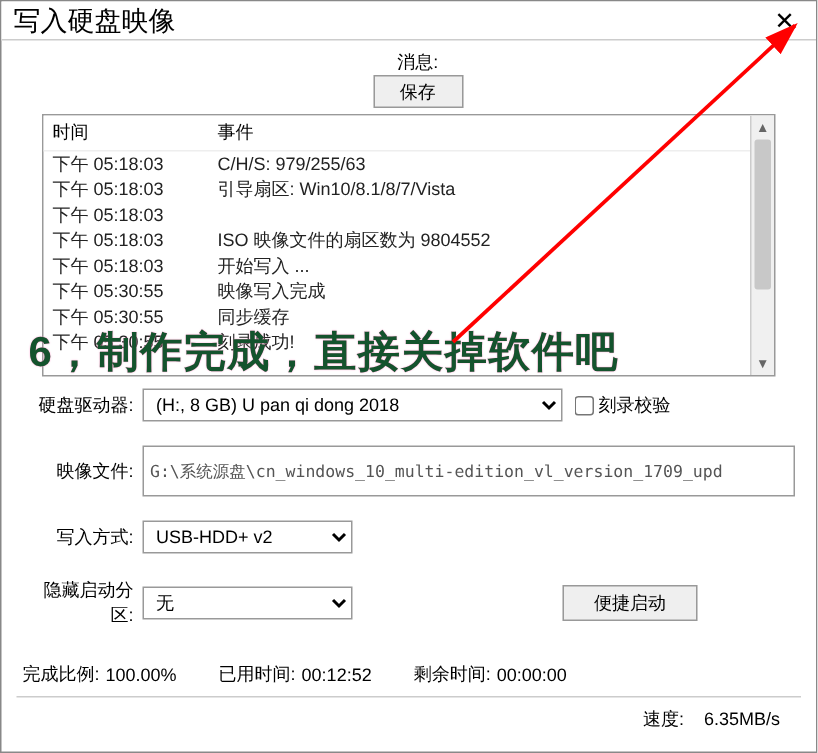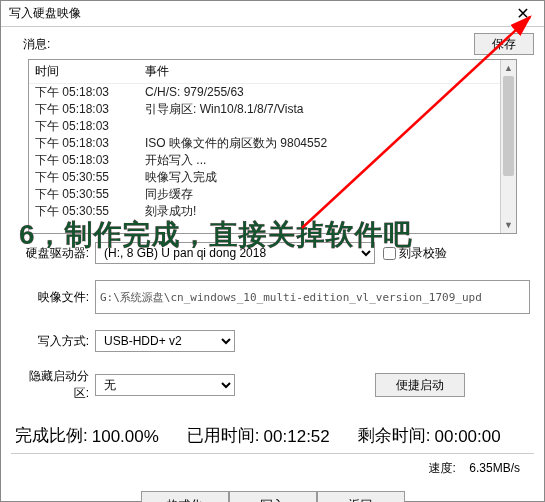--- a/index.html
+++ b/index.html
@@ -1,24 +1,24 @@
 <!DOCTYPE html>
 <html><head>
 <meta charset="utf-8">
 <style>
 * { box-sizing: border-box; margin: 0; padding: 0; font-family: "Microsoft YaHei", SimSun, sans-serif; }
 body { background: #f0f0f0; width: 545px; height: 502px; overflow: hidden; position: relative; }
 
 .window { background: #fff; border: 1px solid #888; width: 545px; height: 502px; position: relative; }
 
 .titlebar { height: 26px; background: #fff; display: flex; align-items: center; border-bottom: 1px solid #ccc; }
-.titlebar .title { padding-left: 8px; font-size: 12px; flex: 1; }
+.titlebar .title { padding-left: 8px; font-size: 18px; flex: 1; }
 .titlebar .close { width: 42px; height: 24px; display: flex; align-items: center; justify-content: center; font-size: 16px; cursor: pointer; }
 
-.msg-row { display: flex; align-items: center; padding: 6px 10px 4px 22px; }
+.msg-row { display: flex; align-items: center; padding: 6px 10px 4px 22px; flex-direction: column; }
 .msg-label { font-size: 12px; flex: 1; }
 .save-btn { width: 60px; height: 22px; font-size: 12px; border: 1px solid #999; background: #efefef; cursor: pointer; }
 
 .log { margin: 0 27px; border: 1px solid #999; height: 175px; background: #fff; position: relative; overflow: hidden; }
 .log-header { display: flex; font-size: 12px; padding: 3px 6px; background: #fff; border-bottom: 1px solid #eee; }
 .log-header .col1 { width: 110px; }
 .log-rows { font-size: 12px; padding: 0 6px 2px 6px; color: #222; line-height: 17px; }
 .log-row { display: flex; white-space: nowrap; }
 .log-row .col1 { width: 110px; }
 .log .scrollbar { position: absolute; right: 0; top: 0; bottom: 0; width: 16px; background: #f0f0f0; border-left: 1px solid #ccc; }
@@ -36,21 +36,21 @@
 .form-label { width: 80px; text-align: right; padding-right: 6px; }
 .select, .text-input { height: 22px; font-size: 12px; border: 1px solid #999; background: #fff; padding: 0 4px; }
 .drive-select { width: 280px; }
 .chk-wrap { display: flex; align-items: center; margin-left: 8px; }
 .chk-wrap input { margin-right: 3px; }
 .image-input { flex: 1; height: 22px; font-size: 11px; font-family: monospace; color: #555; border: 1px solid #999; padding: 16px 4px; background: #fff; }
 .write-select { width: 140px; }
 .hide-select { width: 140px; }
 .quick-btn { margin-left: 140px; width: 90px; height: 24px; font-size: 12px; border: 1px solid #999; background: #efefef; cursor: pointer; }
 
-.progress-row { display: flex; align-items: flex-end; font-size: 17px; padding: 6px 14px; gap: 4px; }
+.progress-row { display: flex; align-items: center; font-size: 12px; padding: 6px 14px; gap: 4px; }
 .progress-row .lbl { }
 .progress-row .val { margin-right: 24px; }
 .hr { border: none; border-top: 1px solid #ccc; margin: 0 10px; }
 
 .speed-row { text-align: right; font-size: 12px; padding: 6px 24px 0 0; }
 
 .btn-row { display: flex; justify-content: center; padding: 14px 0 0 0; }
 .btn-row button { width: 88px; height: 28px; font-size: 12px; border: 1px solid #999; background: #efefef; cursor: pointer; }
 .btn-row button.disabled { color: #aaa; cursor: default; }
 </style>

